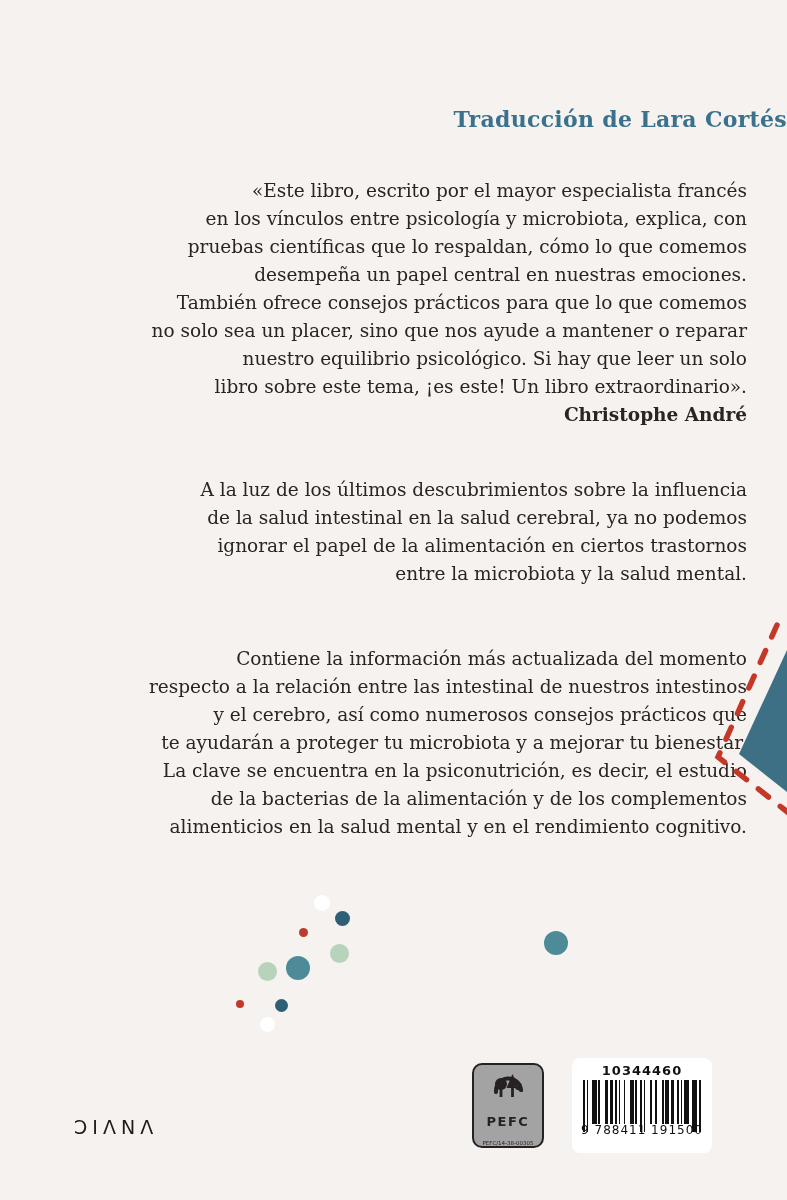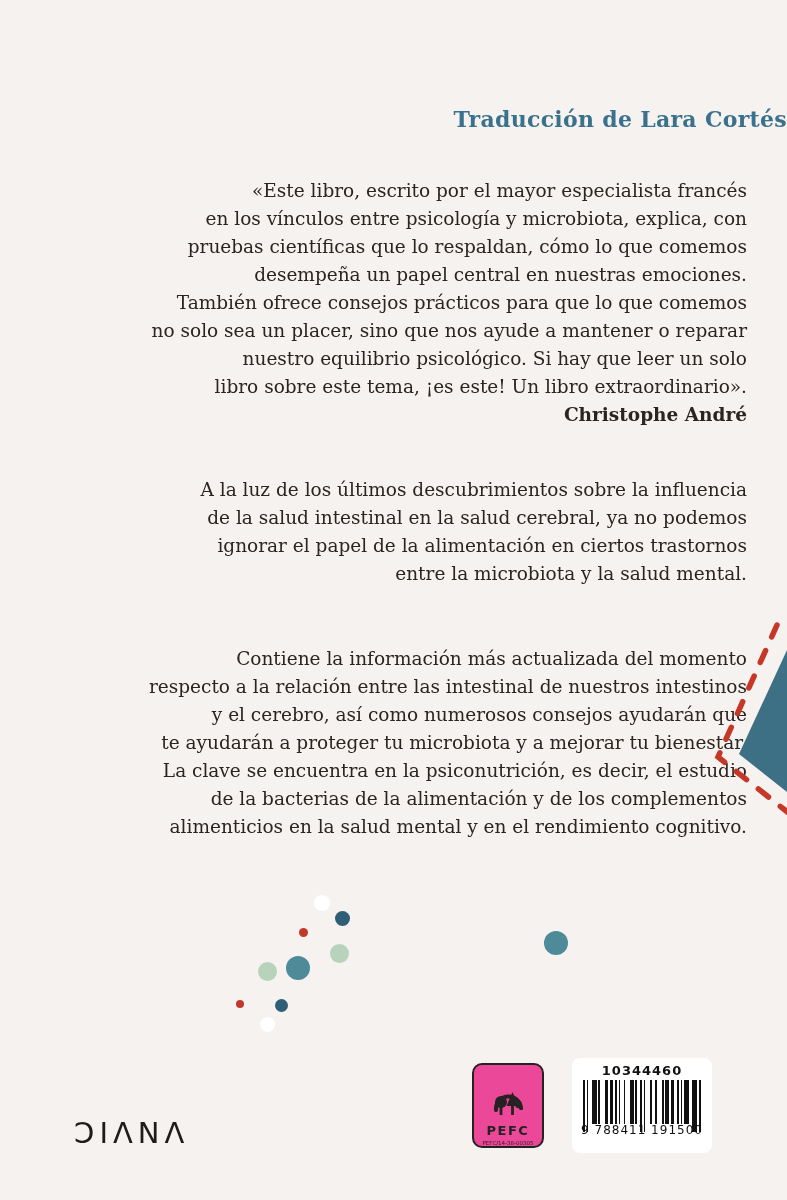--- a/index.html
+++ b/index.html
@@ -34,34 +34,34 @@
   .corner-deco { right: 0; top: 612px; width: 84px; height: 210px; }
 
   
   .dots-layer { left: 0; top: 0; width: 787px; height: 1200px; pointer-events: none; }
   .dot { position: absolute; border-radius: 50%; }
 
   
   .publisher-logo {
     left: 74px; top: 1116px;
     font-family: "DejaVu Sans", sans-serif;
-    font-size: 29px;
+    font-size: 19px;
     letter-spacing: 5px;
     color: #1e1b1a;
     font-weight: normal;
   }
 
   .pefc-badge {
     left: 472px; top: 1063px;
     width: 72px; height: 85px;
     border: 2.5px solid #262223;
     border-radius: 10px;
-    background: #ec4899;
+    background: #a3a3a3;
     display: flex; flex-direction: column;
-    align-items: center; justify-content: flex-end;
+    align-items: center; justify-content: space-between;
     padding-top: 3px;
   }
   .pefc-label {
     font-family: "DejaVu Sans", sans-serif;
     font-weight: bold; font-size: 13px;
     letter-spacing: 1.5px; color: #262223;
     margin-top: 1px;
   }
   .pefc-cert {
     font-family: "DejaVu Sans", sans-serif;
@@ -125,21 +125,21 @@
       <span class="line">de la salud intestinal en la salud cerebral, ya no podemos</span>
       <span class="line">ignorar el papel de la alimentación en ciertos trastornos</span>
       <span class="line">entre la microbiota y la salud mental.</span>
     </div>
 </div>
 
 <div class="abs text-block" style="top:645px;">
   <div>
       <span class="line">Contiene la información más actualizada del momento</span>
       <span class="line">respecto a la relación entre las intestinal de nuestros intestinos</span>
-      <span class="line">y el cerebro, así como numerosos consejos ayudarán que</span>
+      <span class="line">y el cerebro, así como numerosos consejos prácticos que</span>
       <span class="line">te ayudarán a proteger tu microbiota y a mejorar tu bienestar.</span>
       <span class="line">La clave se encuentra en la psiconutrición, es decir, el estudio</span>
       <span class="line">de la bacterias de la alimentación y de los complementos</span>
       <span class="line">alimenticios en la salud mental y en el rendimiento cognitivo.</span>
     </div>
 </div>
 
 <svg class="abs corner-deco" viewBox="0 0 84 210">
   <polygon points="84,38 36,142 84,180" fill="#3e7085"></polygon>
   <polyline points="74,13 15,145 87,202" fill="none" stroke="#c53726" stroke-width="5.5" stroke-dasharray="13 15" stroke-linecap="round"></polyline>

